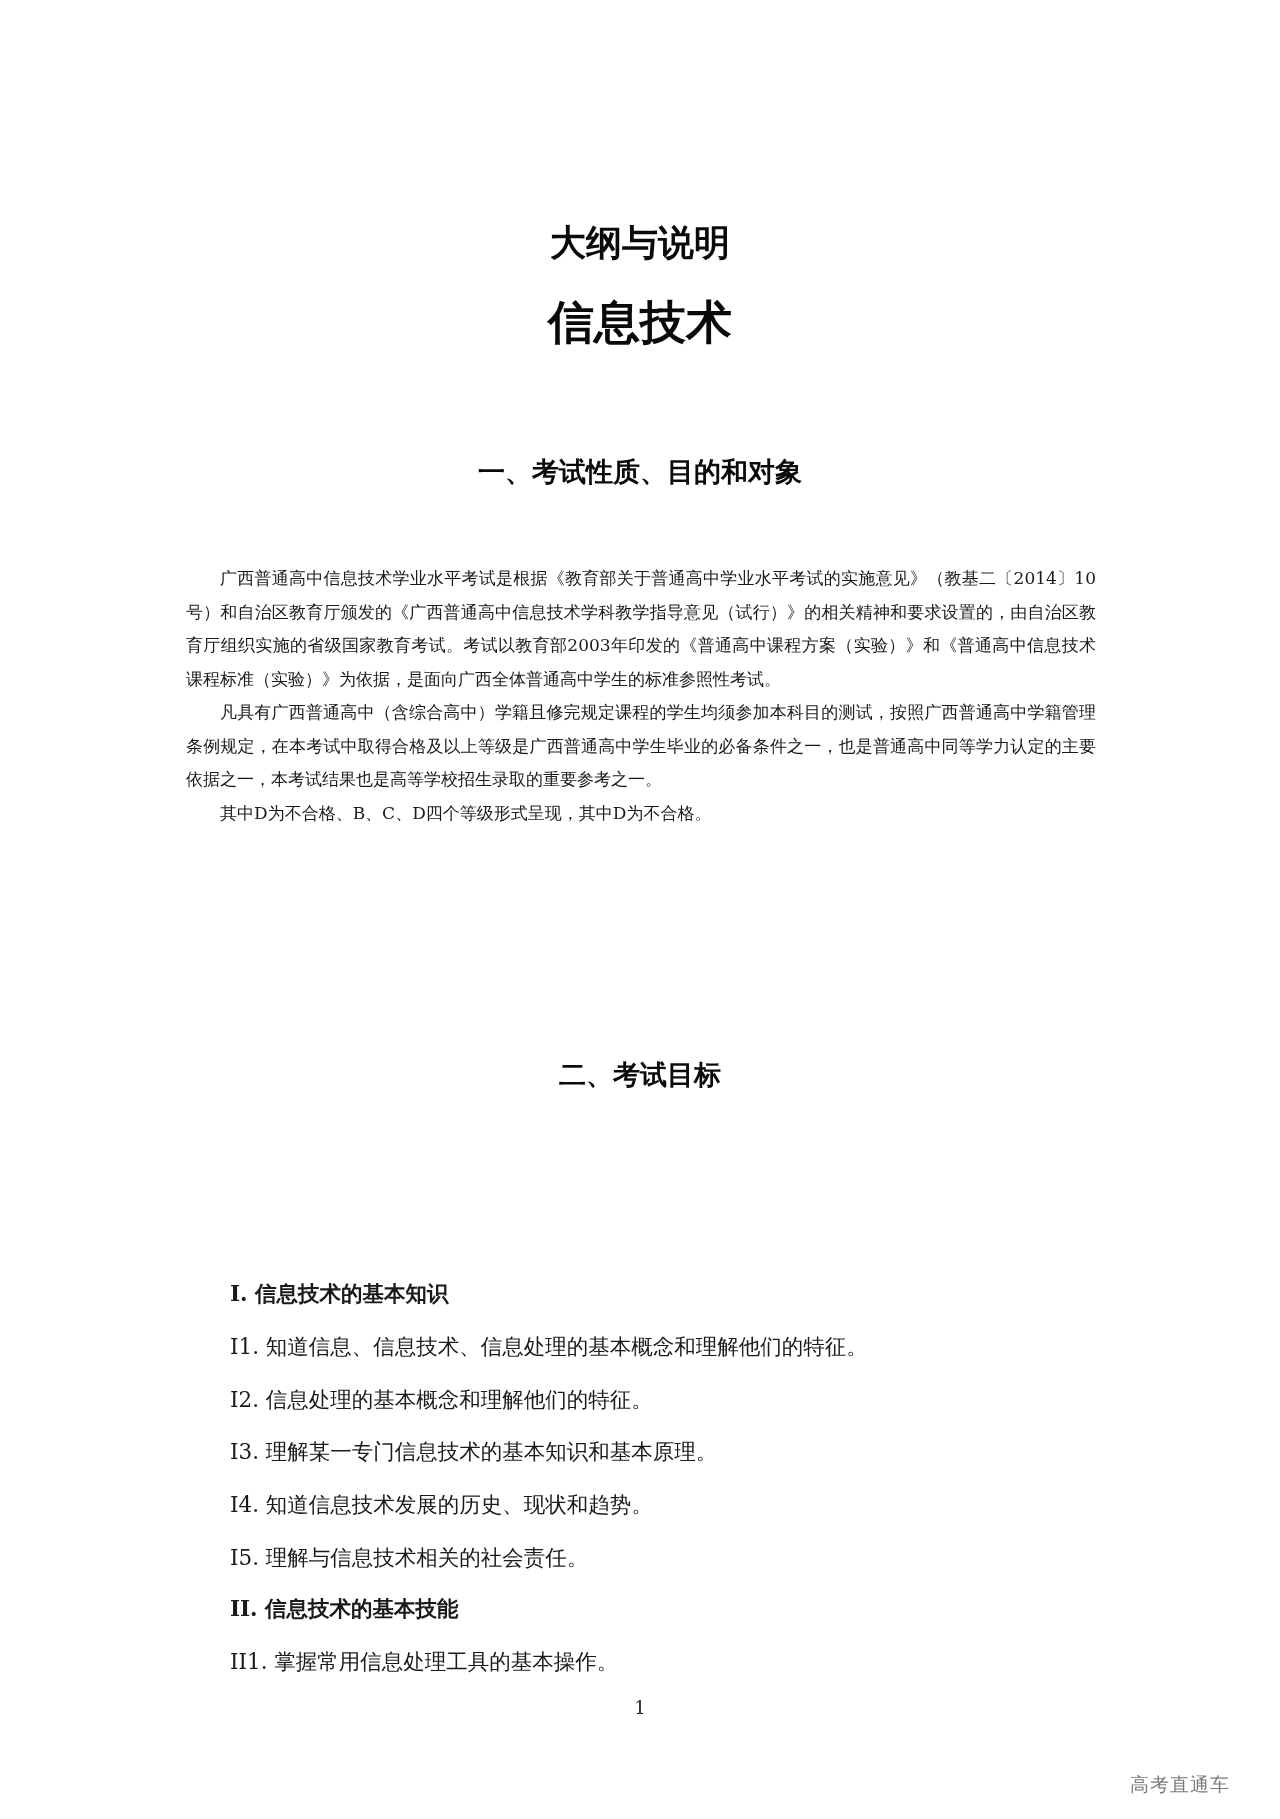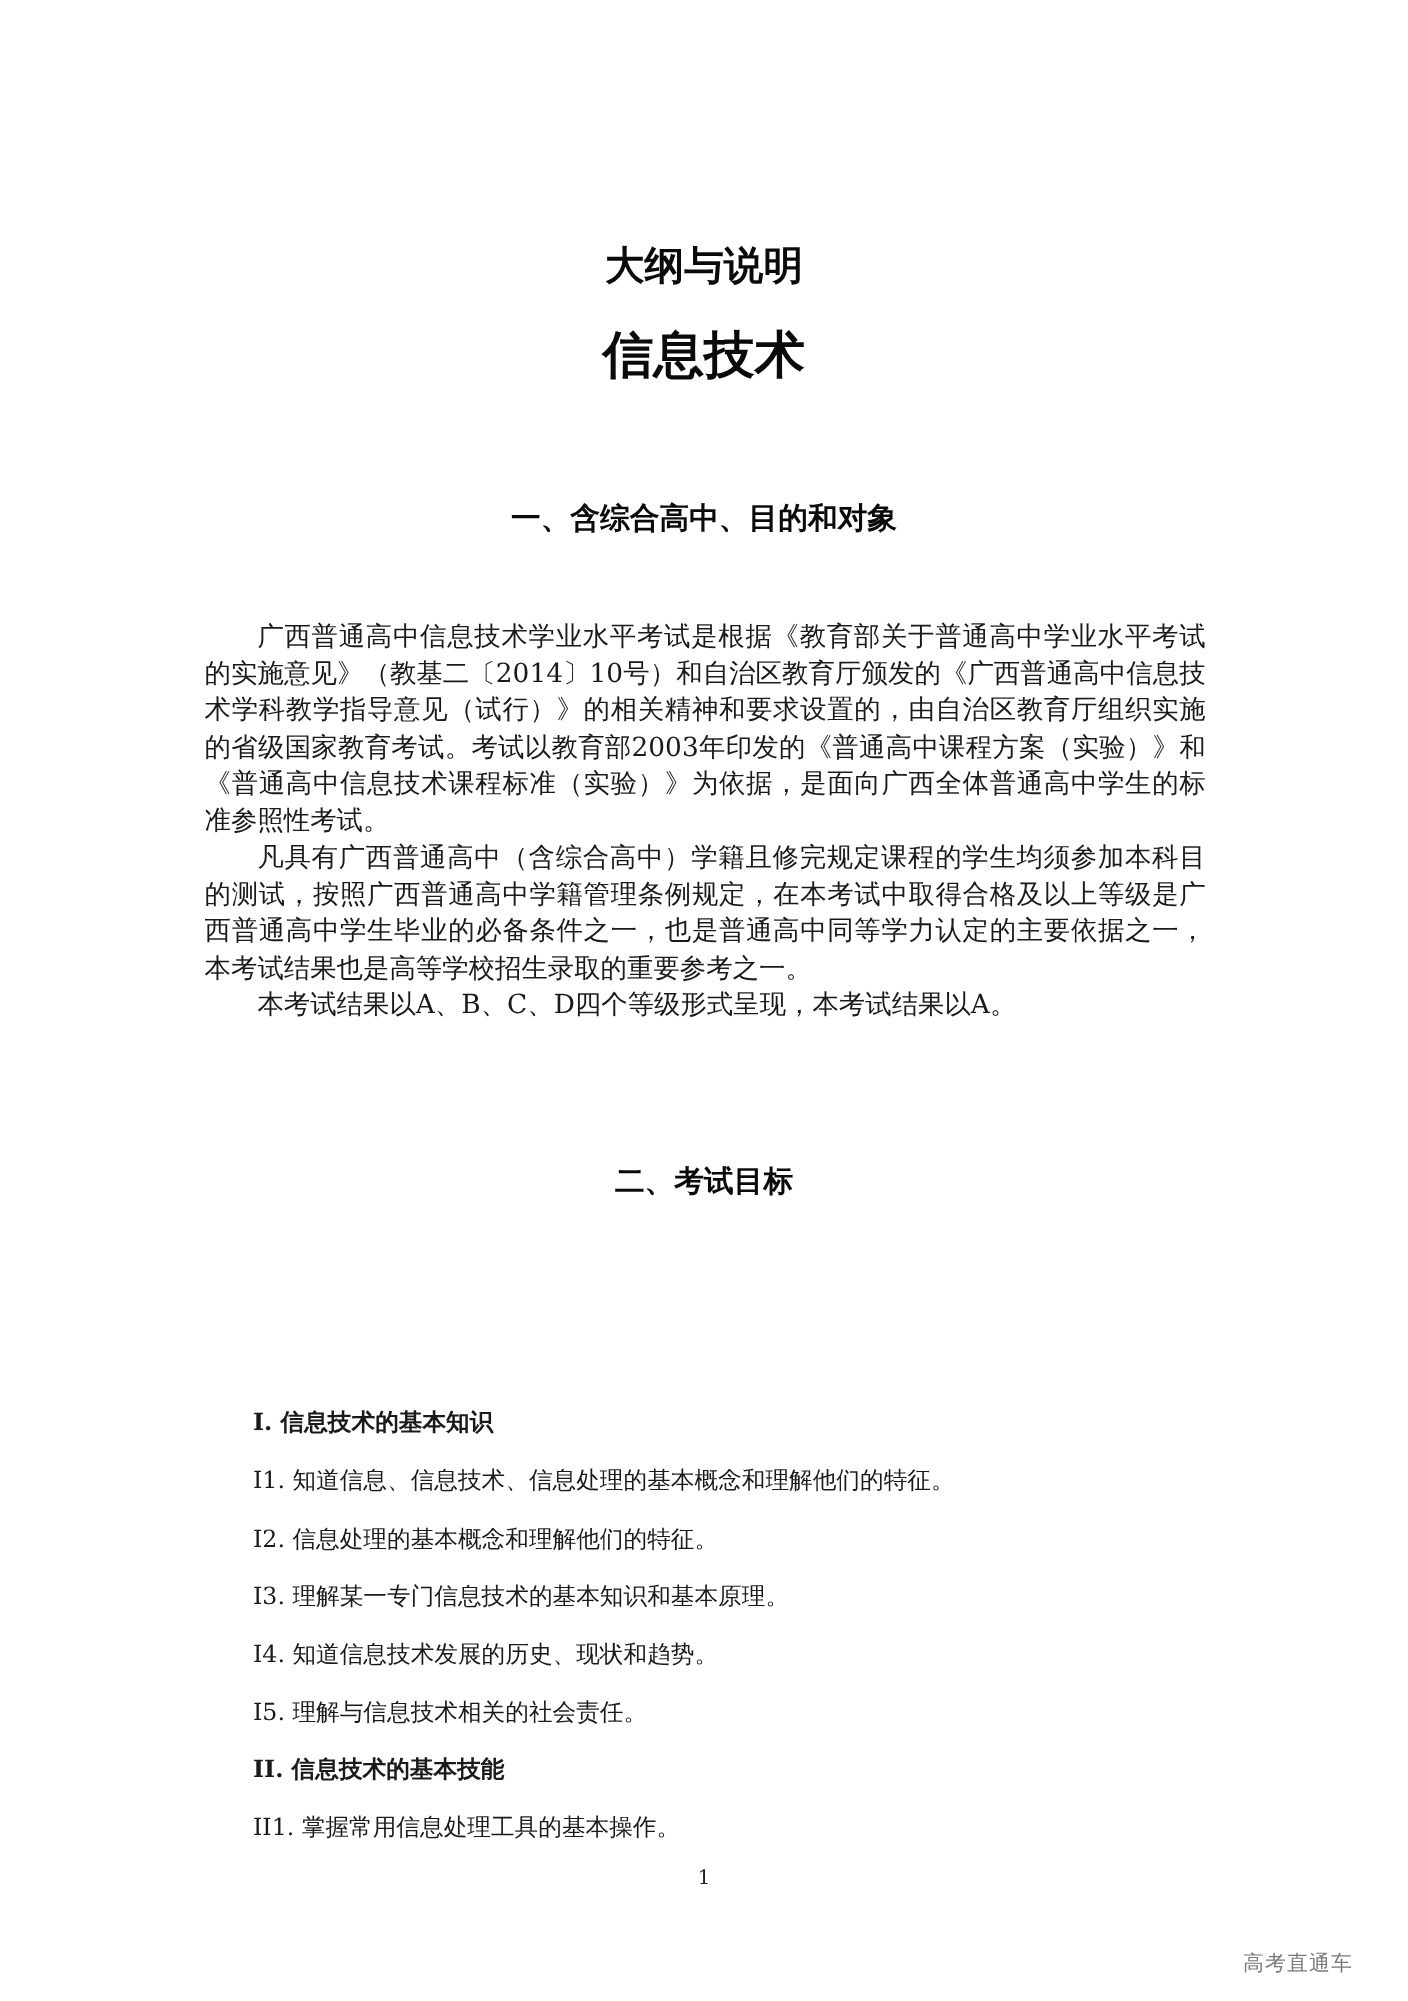--- a/index.html
+++ b/index.html
@@ -47,21 +47,21 @@
       color: #0a0a0a;
       white-space: nowrap;
     }
     .sec-1 { top: 455px; }
     .sec-2 { top: 1058px; }
 
     .body-block {
       position: absolute;
       left: 186px;
       width: 910px;
-      font-size: 24px;
+      font-size: 17px;
       color: #1a1a1a;
     }
     .para {
       margin: 0;
       line-height: 33.5px;
       text-align: justify;
       text-indent: 2em;
     }
     .block-1 { top: 562px; }
     .block-2 { top: 1164px; }
@@ -105,26 +105,26 @@
     }
   </style>
 </head>
 <body>
 
 <div class="page">
 
   <div class="title-line title-2">大纲与说明</div>
   <div class="title-line title-3">信息技术</div>
 
-  <h2 class="section-heading sec-1" style="margin:0">一、含综合高中、目的和对象</h2>
+  <h2 class="section-heading sec-1" style="margin:0">一、考试性质、目的和对象</h2>
 
   <div class="body-block block-1">
     <p class="para">广西普通高中信息技术学业水平考试是根据《教育部关于普通高中学业水平考试的实施意见》（教基二〔2014〕10号）和自治区教育厅颁发的《广西普通高中信息技术学科教学指导意见（试行）》的相关精神和要求设置的，由自治区教育厅组织实施的省级国家教育考试。考试以教育部2003年印发的《普通高中课程方案（实验）》和《普通高中信息技术课程标准（实验）》为依据，是面向广西全体普通高中学生的标准参照性考试。</p>
     <p class="para">凡具有广西普通高中（含综合高中）学籍且修完规定课程的学生均须参加本科目的测试，按照广西普通高中学籍管理条例规定，在本考试中取得合格及以上等级是广西普通高中学生毕业的必备条件之一，也是普通高中同等学力认定的主要依据之一，本考试结果也是高等学校招生录取的重要参考之一。</p>
-    <p class="para">本考试结果以A、B、C、D四个等级形式呈现，本考试结果以A。</p>
+    <p class="para">其中D为不合格、B、C、D四个等级形式呈现，其中D为不合格。</p>
   </div>
 
   <h2 class="section-heading sec-2" style="margin:0">二、考试目标</h2>
 
 
   <div class="list">
     <div class="list-item bold" style="top:1279px">I. 信息技术的基本知识</div>
     <div class="list-item" style="top:1332px">I1. 知道信息、信息技术、信息处理的基本概念和理解他们的特征。</div>
     <div class="list-item" style="top:1385px">I2. 信息处理的基本概念和理解他们的特征。</div>
     <div class="list-item" style="top:1437px">I3. 理解某一专门信息技术的基本知识和基本原理。</div>

